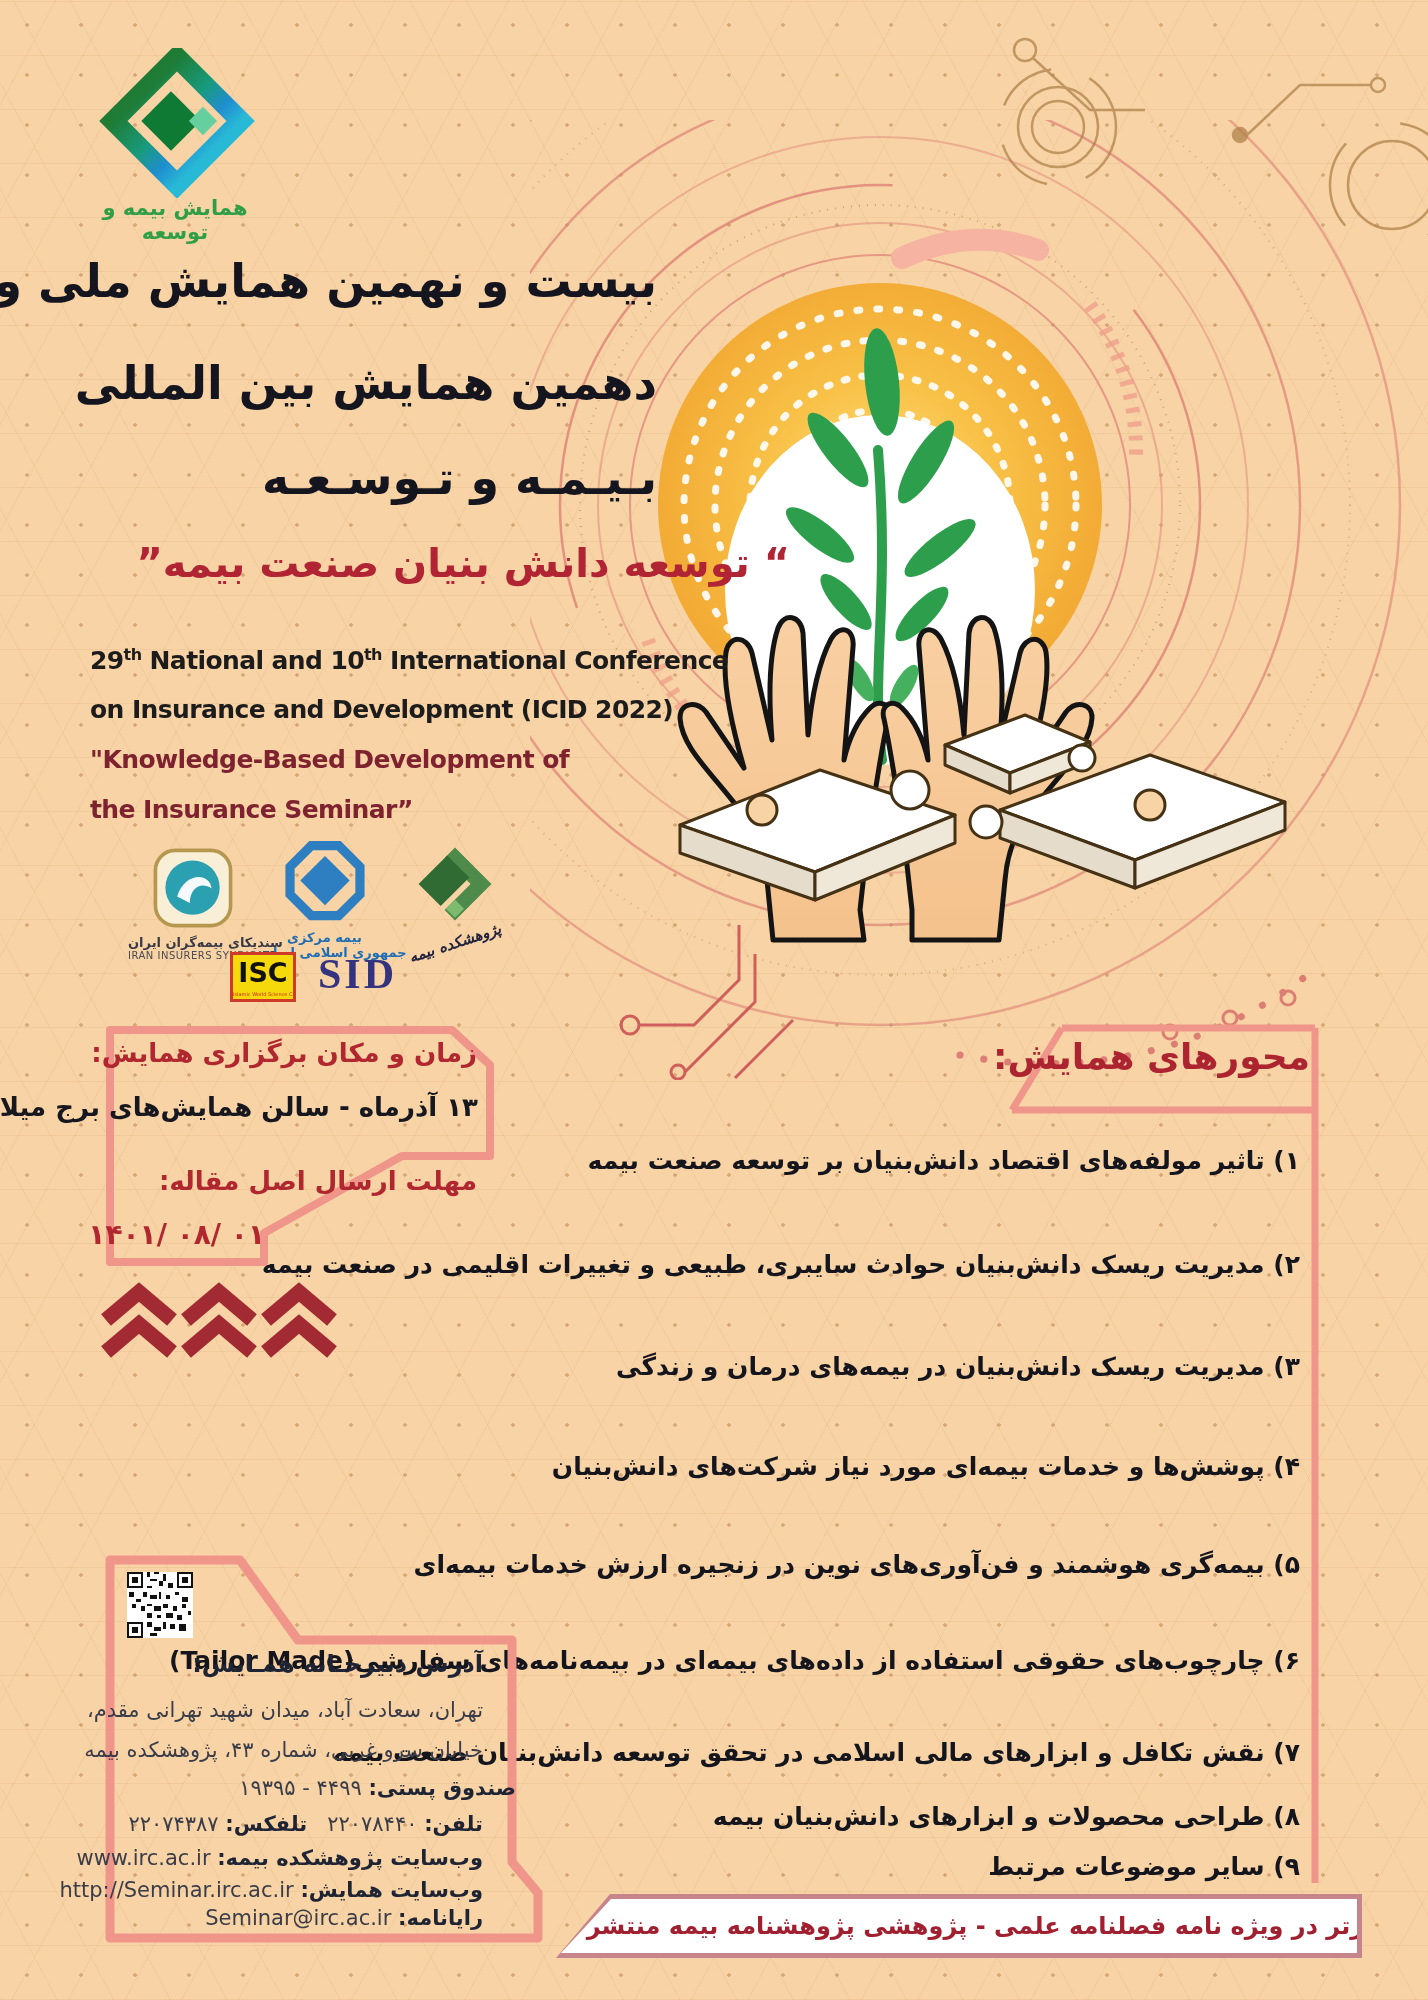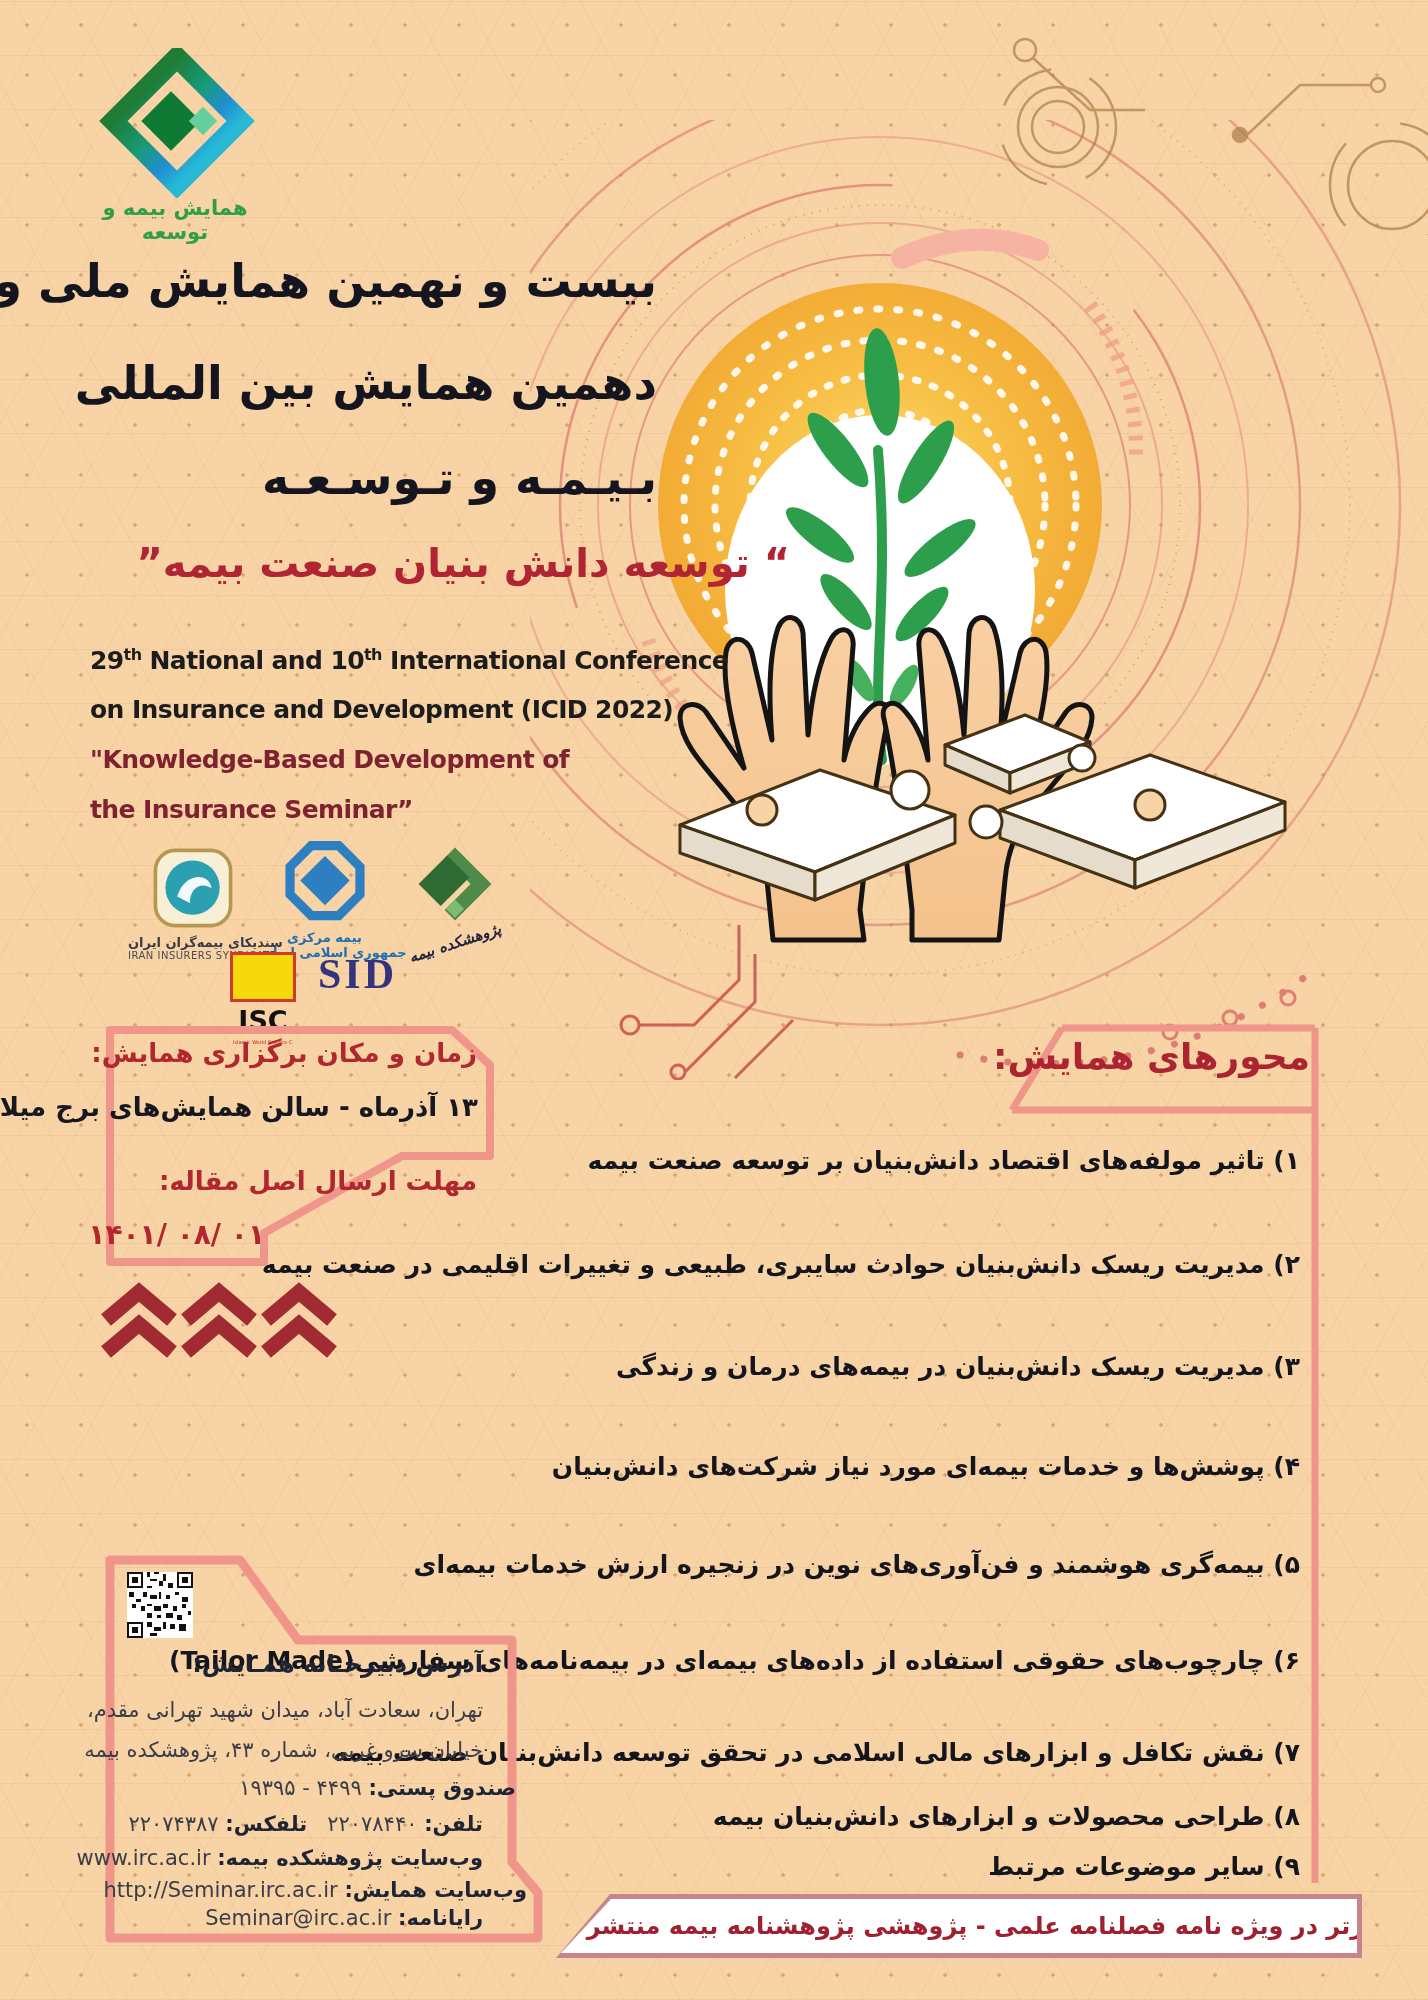--- a/index.html
+++ b/index.html
@@ -27,21 +27,21 @@
   
   .brand-caption{font-weight:bold;color:#2f9e47;font-size:21px;text-align:center;}
   
   .sponsor-col{position:absolute;text-align:center;}
   .sp-fa{font-size:13px;color:#3a3a46;font-weight:bold;white-space:nowrap;}
   .sp-en{font-size:10px;color:#4a4a52;letter-spacing:.5px;white-space:nowrap;}
   .sp-blue1{font-size:13px;color:#1f6eb5;font-weight:bold;white-space:nowrap;}
   .sp-blue2{font-size:13px;color:#1f6eb5;font-weight:bold;white-space:nowrap;}
   .sp-irc{font-size:15px;color:#23233d;font-style:italic;font-weight:bold;transform:rotate(-18deg);transform-origin:center;white-space:nowrap;}
   .isc-box{position:absolute;width:66px;height:50px;background:#f6d90a;border:3px solid #cf3a2a;box-sizing:border-box;text-align:center;}
-  .isc-txt{font-size:27px;font-weight:bold;color:#111;line-height:36px;margin-top:48px;}
+  .isc-txt{font-size:27px;font-weight:bold;color:#111;line-height:36px;}
   .isc-sub{font-size:5px;color:#c0241c;line-height:6px;overflow:hidden;white-space:nowrap;}
   .sid-txt{font-family:"Liberation Serif","DejaVu Serif",serif;font-size:42px;font-weight:bold;color:#33337f;letter-spacing:3px;}
   
   .box-red{color:#b02730;font-weight:bold;font-size:26px;}
   .box-black{color:#17171f;font-weight:bold;font-size:26px;}
   .topics-title{color:#ac2430;font-weight:bold;font-size:36px;}
   .topic-item{position:absolute;right:128px;white-space:nowrap;font-size:25px;font-weight:bold;color:#15151e;direction:rtl;}
   
   .addr-title{font-weight:bold;font-size:24px;color:#1e2433;}
   .addr-line{font-size:21px;color:#3a3d49;}
@@ -341,21 +341,21 @@
   <div class="abs z2 rtl addr-line nowrap" style="left:115px;top:1812px;width:368px;">
     <b>تلفن:</b>
     <span>۲۲۰۷۸۴۴۰</span>&nbsp;&nbsp;
     <b>تلفکس:</b>
     <span>۲۲۰۷۴۳۸۷</span>
   </div>
   <div class="abs z2 rtl addr-line nowrap" style="left:115px;top:1846px;width:368px;">
     <b>وب‌سایت پژوهشکده بیمه:</b>
     <span>www.irc.ac.ir</span>
   </div>
-  <div class="abs z2 rtl addr-line nowrap" style="left:115px;top:1878px;width:368px;padding-left:44px;">
+  <div class="abs z2 rtl addr-line nowrap" style="left:115px;top:1878px;width:368px;">
     <b>وب‌سایت همایش:</b>
     <span>http://Seminar.irc.ac.ir</span>
   </div>
   <div class="abs z2 rtl addr-line nowrap" style="left:115px;top:1906px;width:368px;">
     <b>رایانامه:</b>
     <span>Seminar@irc.ac.ir</span>
   </div>
 
   <div class="banner-outer">
     <div class="banner-inner">

